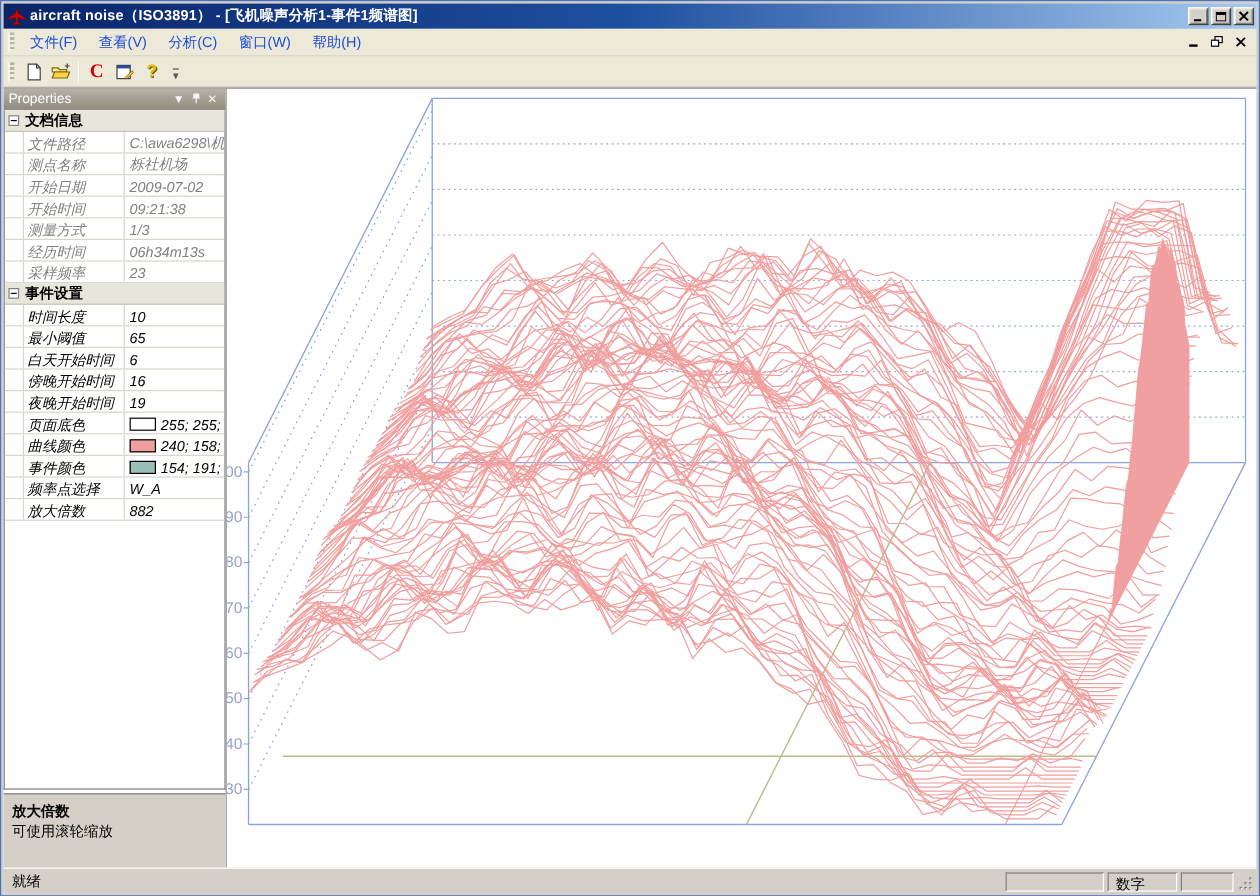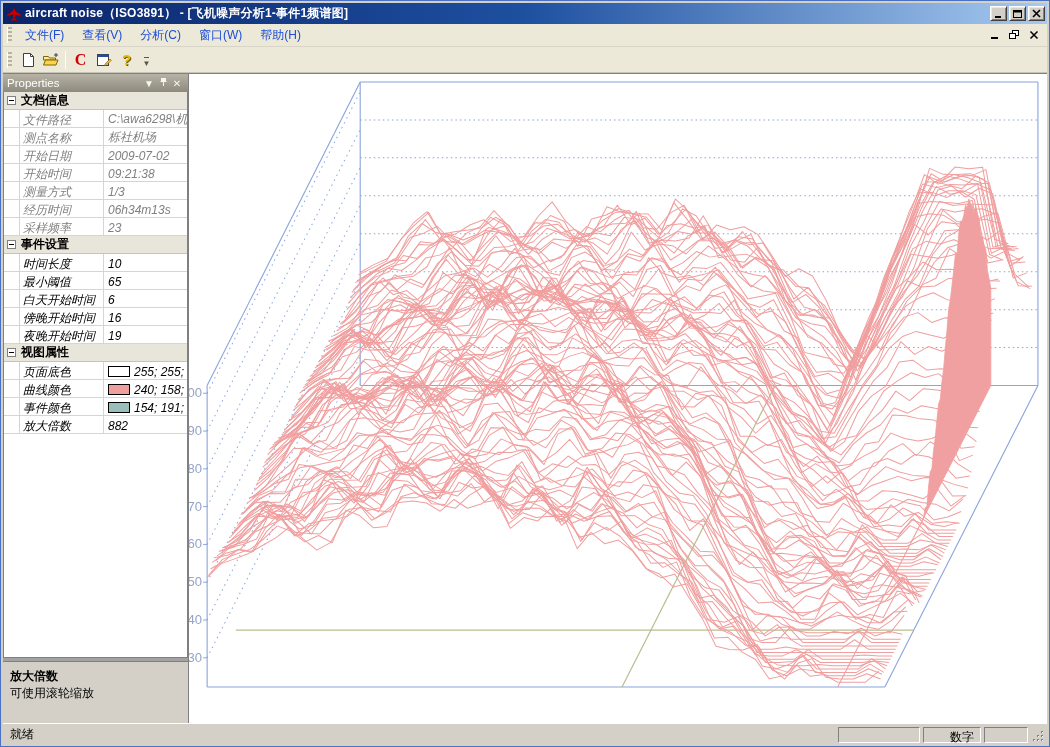--- a/index.html
+++ b/index.html
@@ -39,21 +39,21 @@
     border-right:1px solid #fff; }
   .tool-overflow { margin-left:2px; width:13px; height:22px; font-size:8px;
     color:#555; display:flex; flex-direction:column; align-items:center;
     justify-content:flex-end; padding-bottom:3px; }
   .tool-overflow .bar { width:5px; border-top:1px solid #555; margin-bottom:1px; }
 
   
   .main { flex:1; display:flex; min-height:0; border-top:1px solid #808080; }
 
   
-  .left-panel { width:186px; flex:0 0 186px; background:#a3a3a3;
+  .left-panel { width:186px; flex:0 0 186px; background:#ffffff;
     display:flex; flex-direction:column; border-right:1px solid #808080; }
   .props-title { height:18px; flex:0 0 18px;
     background:linear-gradient(#b6b2a6,#8e8a7e); color:#fff; display:flex;
     align-items:center; padding:0 4px; font-size:11.5px; }
   .props-title .t { flex:1; }
   .props-title .ic { width:14px; text-align:center; color:#f4f4f0; font-size:10px; }
   .props-grid { flex:1; background:#fff; border:1px solid #808080; border-top:none;
     overflow:hidden; }
   .sec-header { display:flex; align-items:center; height:18px; background:#e8e5da;
     border-bottom:1px solid #c6c3b8; font-weight:bold; }
@@ -78,21 +78,21 @@
   .chart-area svg.plot { position:absolute; inset:0; width:100%; height:100%; }
   .cursor-label { position:absolute; left:12px; bottom:14px; font-size:17px;
     color:#000; letter-spacing:.3px; white-space:nowrap; }
 
   
   .statusbar { height:21px; flex:0 0 21px; background:#d4d0c8; display:flex;
     align-items:center; gap:3px; padding:2px 2px 1px 3px; border-top:1px solid #fff; }
   .sb-cell { height:16px; border:1px solid; border-color:#808080 #fff #fff #808080;
     padding:1px 6px 0 6px; white-space:nowrap; }
   .sb-ready { flex:1; border:none; padding-left:4px; }
-  .sb-num { text-align:right; }
+  .sb-num { text-align:left; }
   .sb-grip { width:14px; height:16px; flex:0 0 14px; }
 </style>
 </head>
 <body>
 
 <div class="window">
 
   <div class="titlebar">
     <svg class="app-icon" viewBox="0 0 16 16">
       <g fill="#cc0000" stroke="#7a0000" stroke-width="0.4">
@@ -276,24 +276,20 @@
               <span>16</span>
             </span>
           </div>
           <div class="prop-row">
             <span class="gut"></span>
             <span class="lbl">夜晚开始时间</span>
             <span class="val">
               <span>19</span>
             </span>
           </div>
-          <div class="sec-header">
-            <span class="box"></span>
-            <span>视图属性</span>
-          </div>
           <div class="prop-row">
             <span class="gut"></span>
             <span class="lbl">页面底色</span>
             <span class="val">
               <span class="swatch" style="background: rgb(255, 255, 255);"></span>
               <span>255; 255; 255</span>
             </span>
           </div>
           <div class="prop-row">
             <span class="gut"></span>
@@ -302,20 +298,27 @@
               <span class="swatch" style="background: rgb(240, 158, 158);"></span>
               <span>240; 158; 158</span>
             </span>
           </div>
           <div class="prop-row">
             <span class="gut"></span>
             <span class="lbl">事件颜色</span>
             <span class="val">
               <span class="swatch" style="background: rgb(154, 191, 186);"></span>
               <span>154; 191; 186</span>
+            </span>
+          </div>
+          <div class="prop-row">
+            <span class="gut"></span>
+            <span class="lbl">频率点选择</span>
+            <span class="val">
+              <span>W_A</span>
             </span>
           </div>
           <div class="prop-row">
             <span class="gut"></span>
             <span class="lbl">放大倍数</span>
             <span class="val">
               <span>882</span>
             </span>
           </div>
         </div>

